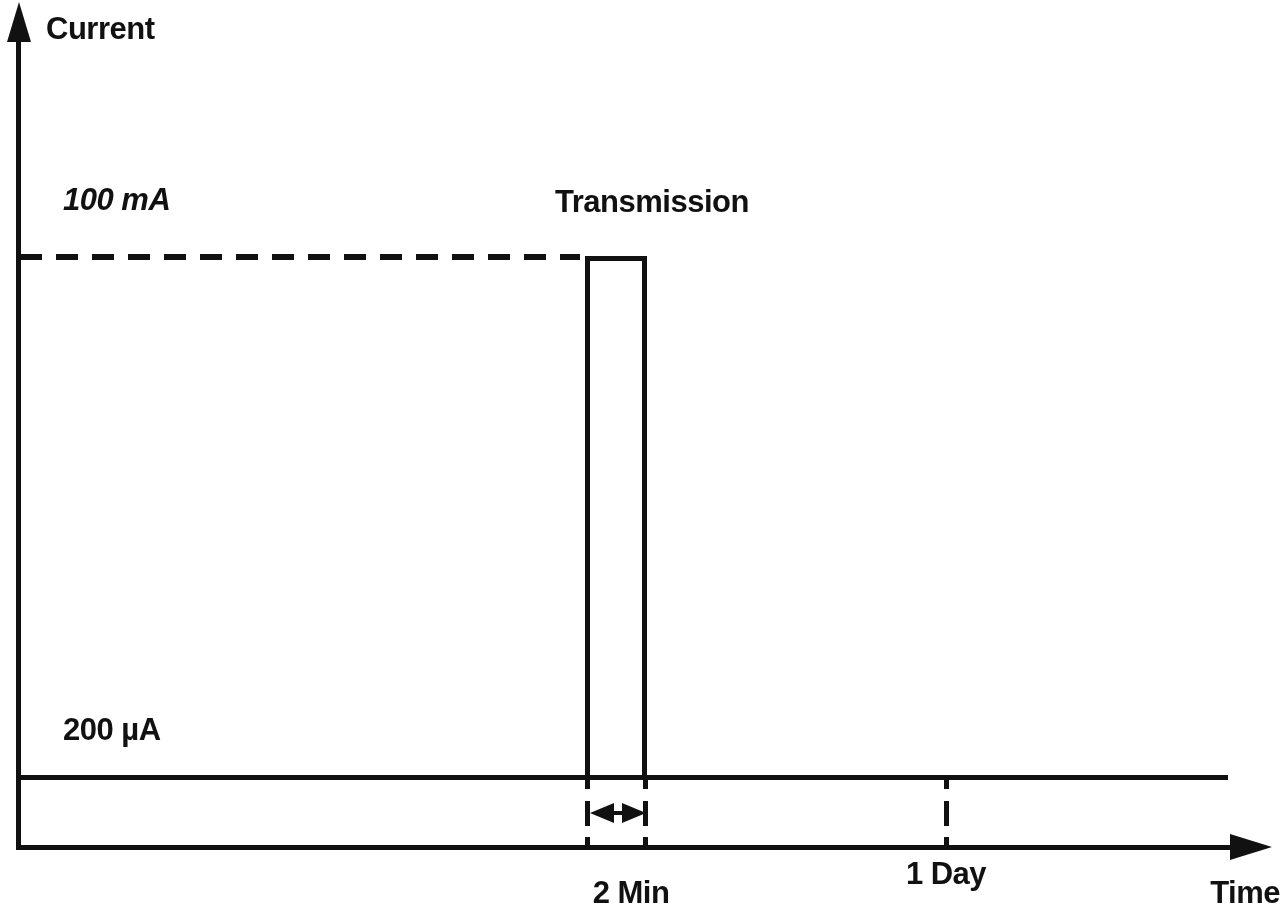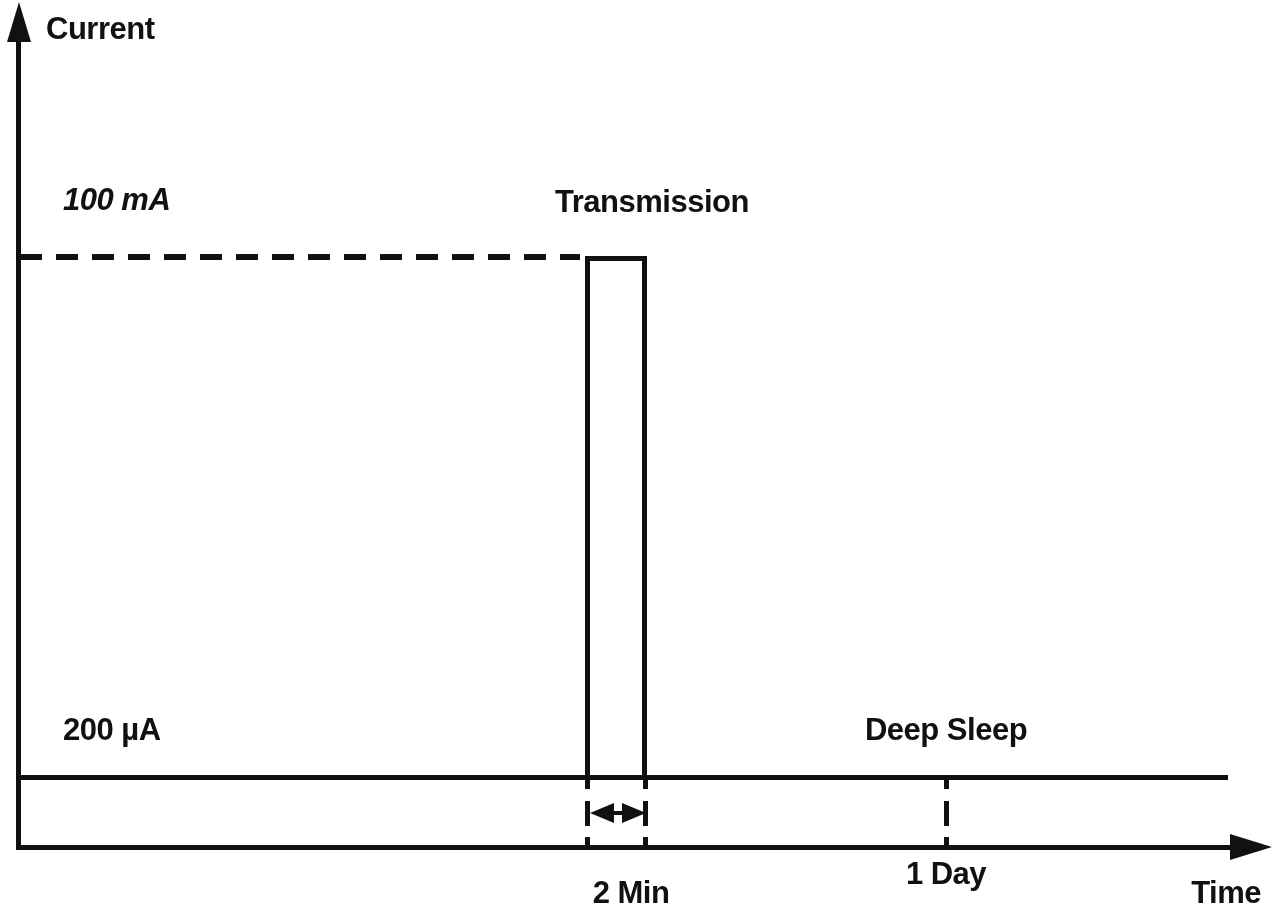--- a/index.html
+++ b/index.html
@@ -78,21 +78,21 @@
   }
 
   
   .pos-current { left: 46px; top: 12px; }
   .pos-100ma   { left: 63px; top: 183px; font-style: italic; }
   .pos-trans   { left: 621px; top: 185px; margin-left: 31px; }
   .pos-100ua   { left: 63px; top: 713px; }
   .pos-sleep   { left: 946px; top: 713px; }
   .pos-2min    { left: 619px; top: 876px; margin-left: 12px; }
   .pos-1day    { left: 946px; top: 857px; }
-  .pos-time    { right: 19px; top: 876px; }
+  .pos-time    { right: 0; top: 876px; }
 </style>
 </head>
 <body>
 
 <div class="stage">
 
   <div class="y-axis"></div>
   <div class="y-arrow"></div>
   <div class="lbl pos-current">Current</div>
 
@@ -101,21 +101,20 @@
   <div class="lbl pos-time">Time</div>
 
   <div class="dash-100ma"></div>
   <div class="lbl pos-100ma">100 mA</div>
 
   <div class="pulse"></div>
   <div class="lbl pos-trans centered">Transmission</div>
 
   <div class="baseline"></div>
   <div class="lbl pos-100ua">200 µA</div>
-  <div class="lbl pos-sleep centered">Deep Sleep</div>
 
   <div class="tick tick-a"></div>
   <div class="tick tick-b"></div>
   <div class="tick tick-c"></div>
 
   <div class="arrow-shaft"></div>
   <div class="arrow-head-left"></div>
   <div class="arrow-head-right"></div>
   <div class="lbl pos-2min centered">2 Min</div>
 

